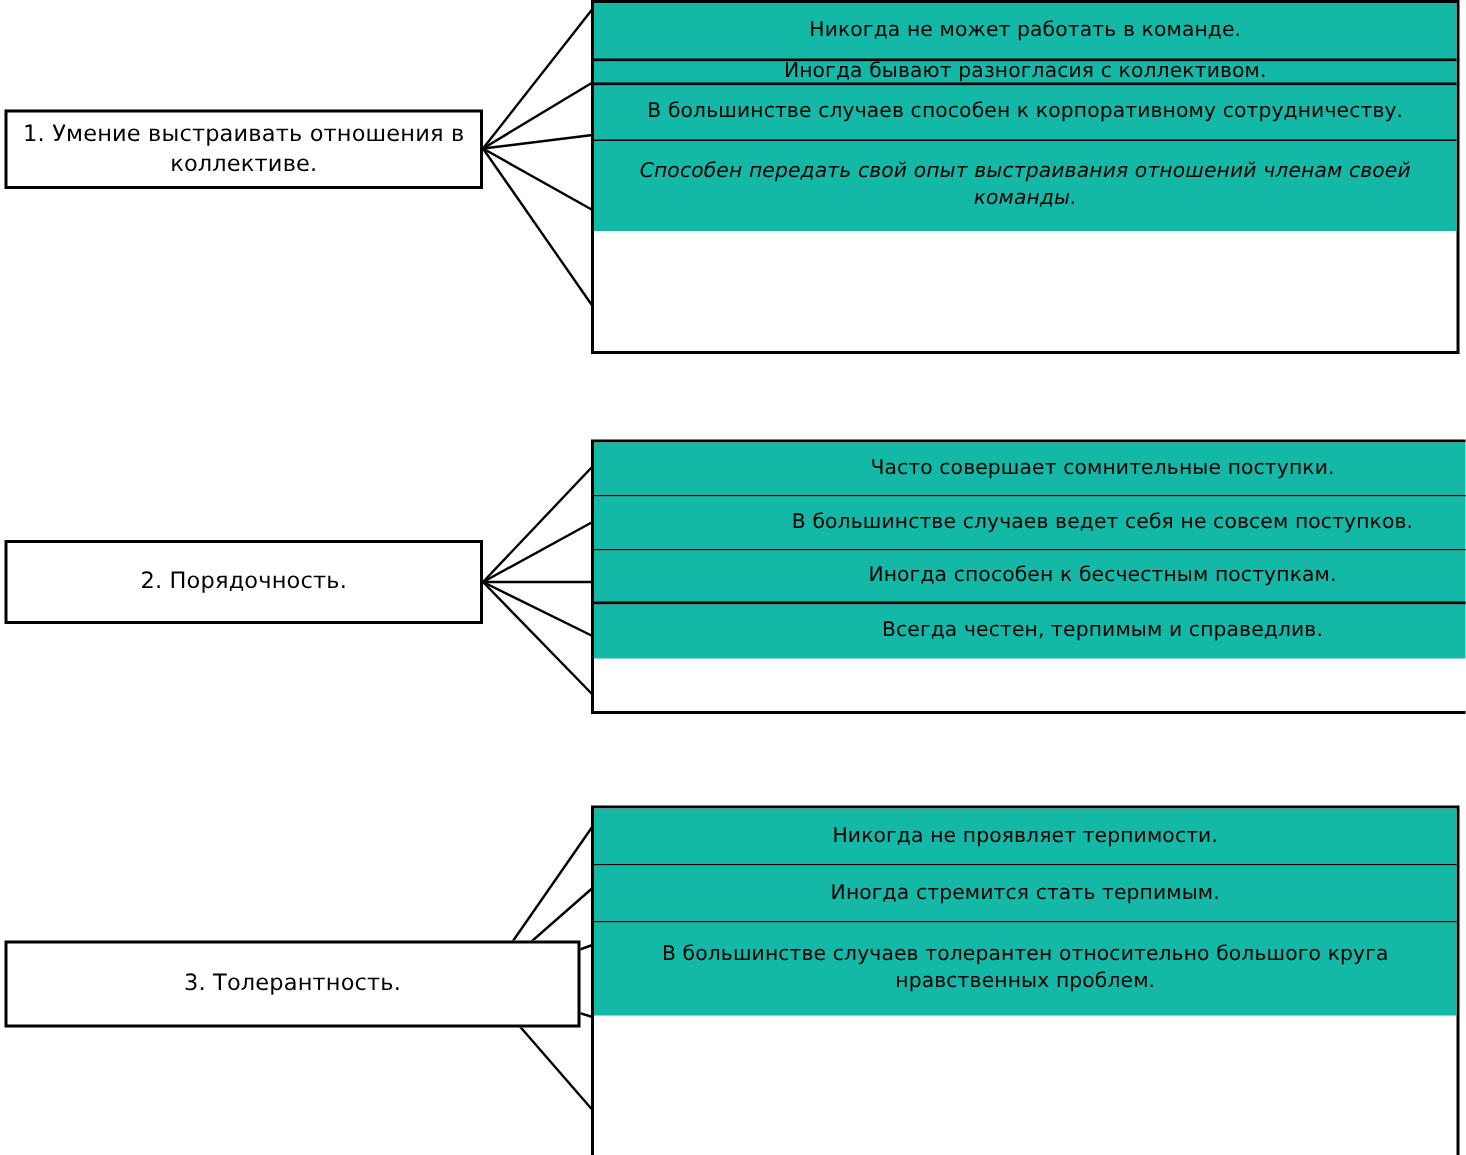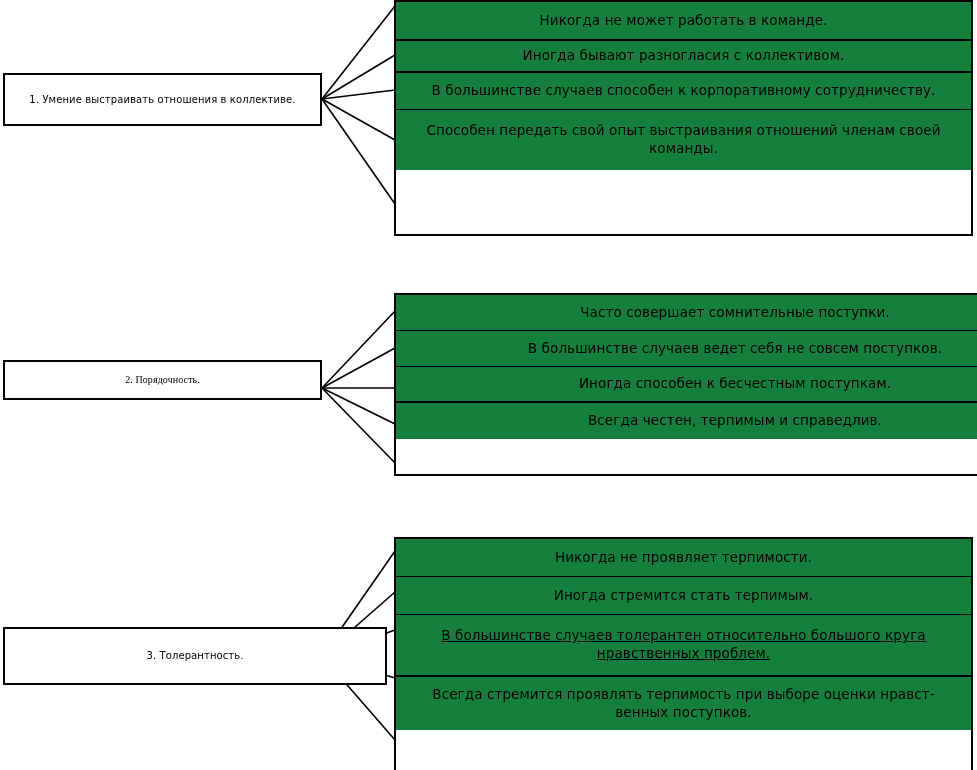--- a/index.html
+++ b/index.html
@@ -41,21 +41,21 @@
   .criterion-box {
     position: absolute;
     box-sizing: border-box;
     border: 2px solid #000000;
     background: #ffffff;
     display: flex;
     align-items: center;
     justify-content: center;
     text-align: center;
     padding: 2px 8px;
-    font-size: 10px;
+    font-size: 15px;
     line-height: 1.32;
     letter-spacing: 0.1px;
   }
 
   
   .levels {
     position: absolute;
     box-sizing: border-box;
     border: 2px solid #000000;
     background: #ffffff;
@@ -66,21 +66,21 @@
     box-sizing: border-box;
     display: flex;
     align-items: center;
     justify-content: center;
     text-align: center;
     padding: 0 10px;
     font-size: 13.5px;
     line-height: 1.32;
     letter-spacing: 0.1px;
     border-bottom: 1px solid #000000;
-    background: #15803d;
+    background: #14b8a6;
   }
   .level-row:last-child {
     border-bottom: none;
   }
   
   .level-row.sep-thick {
     border-bottom-width: 2px;
   }
 </style>
 </head>
@@ -113,34 +113,34 @@
 
   <div class="group">
     <div class="criterion-box" style="left:3px; top:73px; width:319px; height:53px;">
       <span>1. Умение выстраивать отношения в коллективе.</span>
     </div>
 
     <div class="levels" style="left:394px; top:0px; width:579px; height:236px;">
       <div class="level-row sep-thick" style="height:39px;">
         <span>Никогда не может работать в команде.</span>
       </div>
-      <div class="level-row sep-thick" style="height:32px;">
+      <div class="level-row sep-thick" style="height:16px;">
         <span>Иногда бывают разногласия с коллективом.</span>
       </div>
       <div class="level-row" style="height:37px;align-items:center;">
         <span>В большинстве случаев способен к корпоративному сотрудничеству.</span>
       </div>
-      <div class="level-row" style="height:60px;">
+      <div class="level-row" style="height:60px;font-style:italic;">
         <span>Способен передать свой опыт выстраивания отношений членам своей команды.</span>
       </div>
     </div>
   </div>
 
   <div class="group">
-    <div class="criterion-box" style="left:3px; top:360px; width:319px; height:40px;font-family:Liberation Serif, serif;">
+    <div class="criterion-box" style="left:3px; top:360px; width:319px; height:56px;">
       <span>2. Порядочность.</span>
     </div>
 
     <div class="levels" style="left:394px; top:293px; width:682px; height:183px;">
       <div class="level-row" style="height:36px;">
         <span>Часто совершает сомнительные поступки.</span>
       </div>
       <div class="level-row" style="height:36px;">
         <span>В большинстве случаев ведет себя не совсем поступков.</span>
       </div>
@@ -158,22 +158,19 @@
       <span>3. Толерантность.</span>
     </div>
 
     <div class="levels" style="left:394px; top:537px; width:579px; height:247px;">
       <div class="level-row" style="height:38px;">
         <span>Никогда не проявляет терпимости.</span>
       </div>
       <div class="level-row" style="height:38px;">
         <span>Иногда стремится стать терпимым.</span>
       </div>
-      <div class="level-row sep-thick" style="height:62px;text-decoration:underline;">
+      <div class="level-row sep-thick" style="height:62px;">
         <span>В большинстве случаев толерантен относительно большого круга нравственных проблем.</span>
-      </div>
-      <div class="level-row" style="height:53px;">
-        <span>Всегда стремится проявлять терпимость при выборе оценки нравст-венных поступков.</span>
       </div>
     </div>
   </div>
 
 </div>
 
 </body></html>

